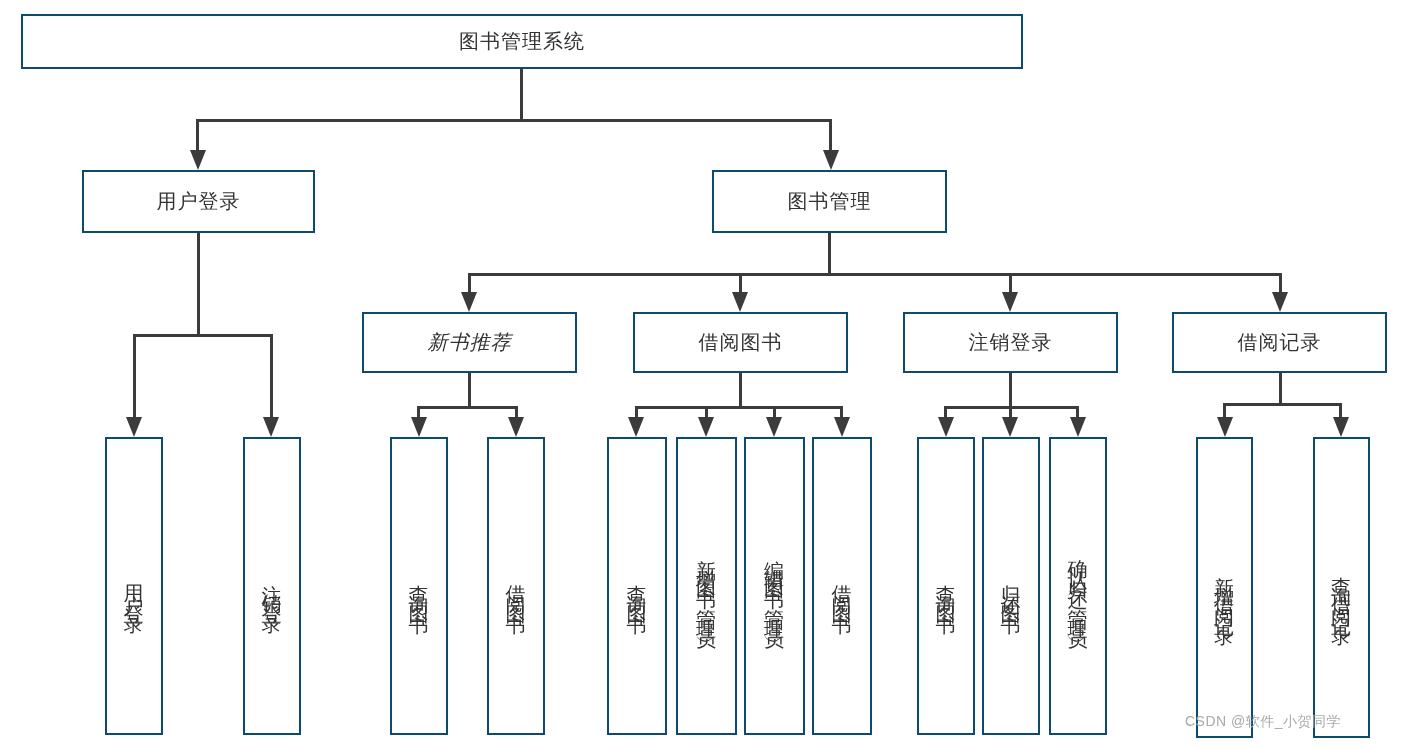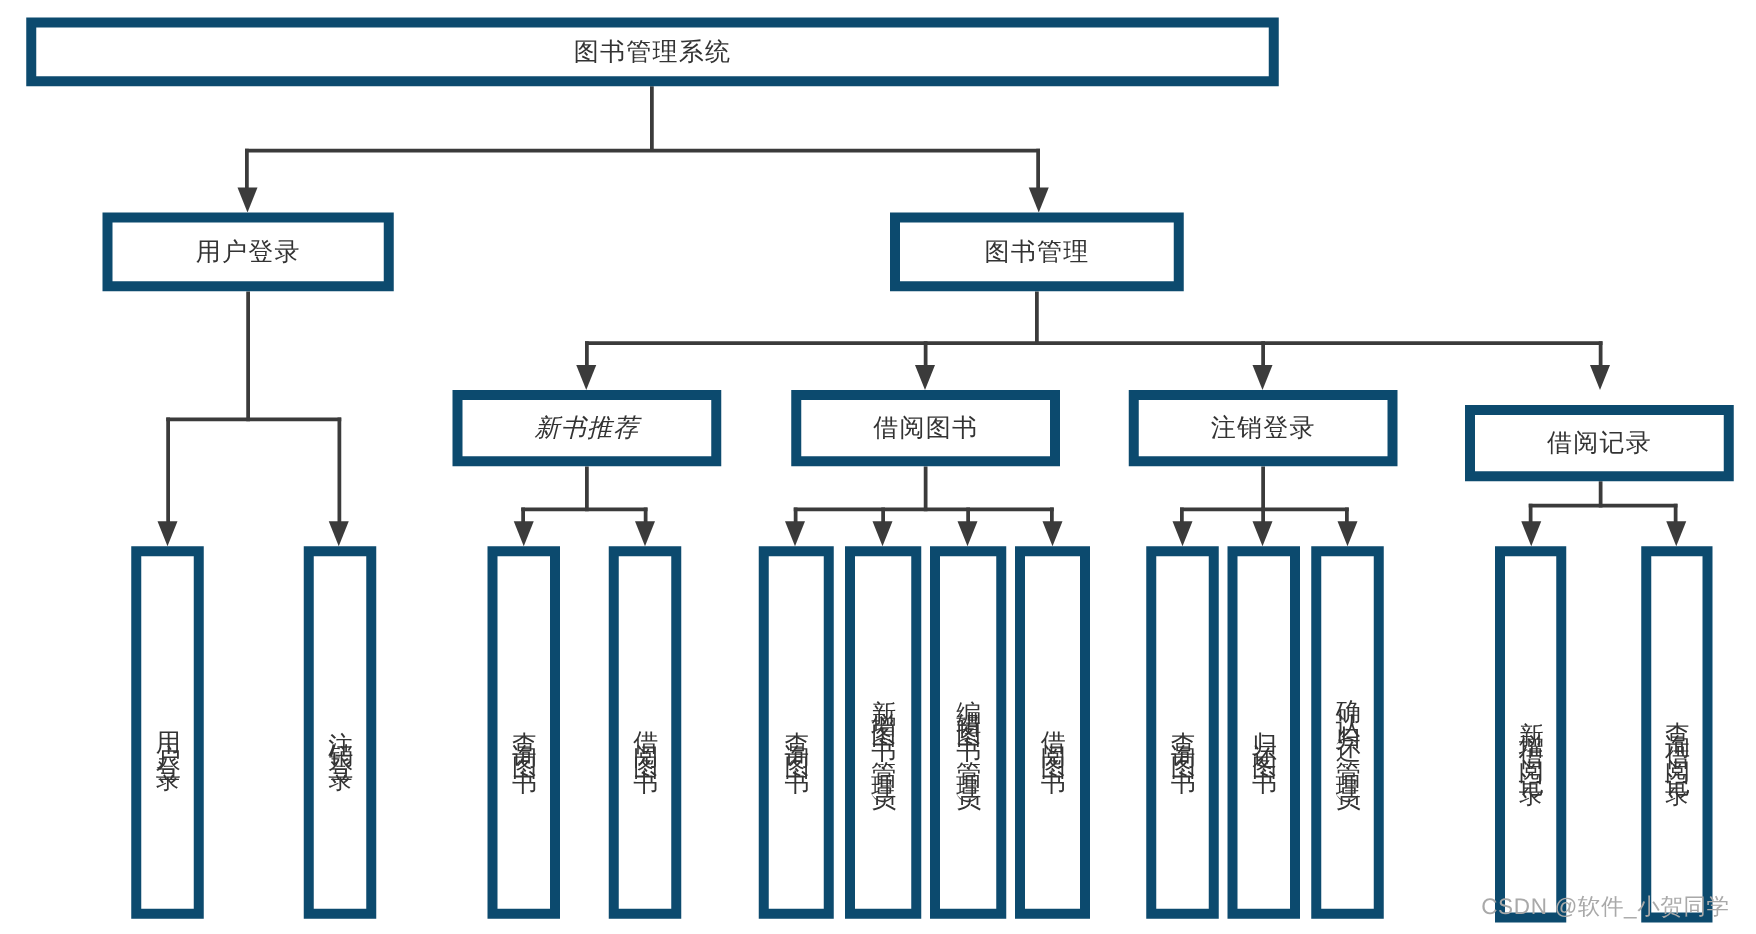--- a/index.html
+++ b/index.html
@@ -8,21 +8,21 @@
     position: relative;
     width: 1405px;
     height: 747px;
     background: #ffffff;
     font-family: "Liberation Sans", "DejaVu Sans", sans-serif;
     overflow: hidden;
   }
   .box {
     position: absolute;
     background: #ffffff;
-    border: 8px solid #0c4a6e;
+    border: 2px solid #0c4a6e;
     display: flex;
     align-items: center;
     justify-content: center;
     color: #333333;
     font-size: 20px;
     letter-spacing: 1px;
     z-index: 2;
   }
   .leaf {
     writing-mode: vertical-rl;
@@ -44,21 +44,21 @@
     width: 0; height: 0;
     border-left: 8px solid transparent;
     border-right: 8px solid transparent;
     border-top: 20px solid #3b3b3b;
     z-index: 1;
   }
   .watermark {
     position: absolute;
     left: 1185px;
     top: 713px;
-    font-size: 18px;
+    font-size: 14px;
     color: #a9a9a9;
     letter-spacing: 0.5px;
     z-index: 3;
     white-space: nowrap;
   }
 </style>
 </head>
 <body>
 
 <div class="canvas">
@@ -101,21 +101,21 @@
 
   <div class="box" style="left:362px; top:312px; width:215px; height:61px;font-style:italic;">
     <span>新书推荐</span>
   </div>
   <div class="box" style="left:633px; top:312px; width:215px; height:61px;">
     <span>借阅图书</span>
   </div>
   <div class="box" style="left:903px; top:312px; width:215px; height:61px;">
     <span>注销登录</span>
   </div>
-  <div class="box" style="left:1172px; top:312px; width:215px; height:61px;margin-top:12px;">
+  <div class="box" style="left:1172px; top:312px; width:215px; height:61px;">
     <span>借阅记录</span>
   </div>
 
   <div class="vline" style="left:468px; top:373px; height:36px;"></div>
   <div class="hline" style="left:417px; top:406px; width:101px;"></div>
   <div class="vline" style="left:417px; top:406px; height:14px;"></div>
   <div class="arrow" style="left:411px; top:417px;"></div>
   <div class="vline" style="left:515px; top:406px; height:14px;"></div>
   <div class="arrow" style="left:508px; top:417px;"></div>
 

